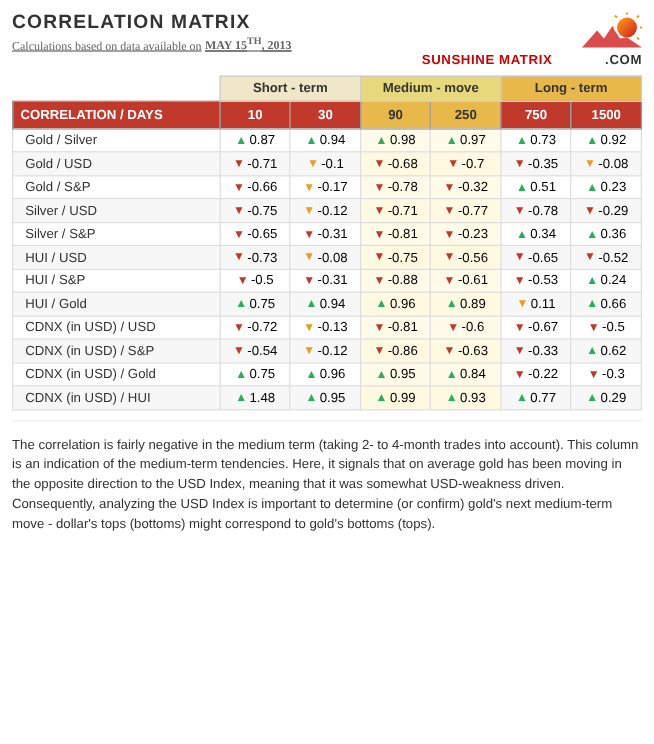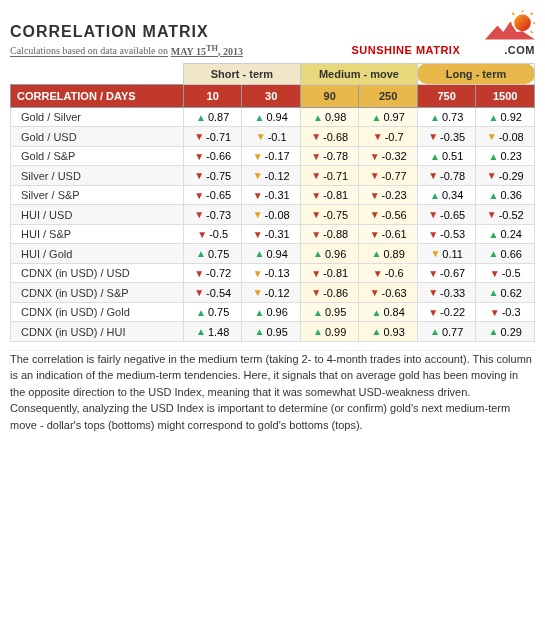--- a/index.html
+++ b/index.html
@@ -7,21 +7,21 @@
       font-family: Arial, sans-serif;
       font-size: 12px;
       background: #fff;
       width: 545px;
       min-height: 620px;
       padding: 10px;
     }
     .header-section {
       display: flex;
       justify-content: space-between;
-      align-items: flex-end;
+      align-items: flex-start;
       margin-bottom: 6px;
     }
     .title-block {}
     .main-title {
       font-size: 16px;
       font-weight: bold;
       color: #333;
       letter-spacing: 1px;
     }
     .subtitle {
@@ -62,21 +62,21 @@
     }
     .term-header-row th {
       padding: 4px 2px;
       text-align: center;
       font-weight: bold;
       font-size: 11px;
       border: 1px solid #ccc;
     }
     .th-short { background: #f0e6c8; color: #333; }
     .th-medium { background: #e8d87c; color: #333; }
-    .th-long { background: #e8b84b; color: #333; border-radius: 10px; }
+    .th-long { background: #e8b84b; color: #333; }
 
     .col-header-row th {
       background: #c0392b;
       color: #fff;
       padding: 5px 3px;
       text-align: center;
       border: 1px solid #999;
       font-weight: bold;
       font-size: 11px;
     }
@@ -109,21 +109,21 @@
     .arrow-up { color: #27ae60; font-size: 10px; }
     .arrow-down { color: #c0392b; font-size: 10px; }
     .arrow-neutral { color: #e8b84b; font-size: 10px; }
 
     .footnote {
       margin-top: 8px;
       font-size: 11px;
       color: #333;
       line-height: 1.5;
       border-top: 1px solid #eee;
-      padding-top: 0;
+      padding-top: 12px;
     }
   </style>
 </head>
 <body>
 
 <div>
 
   <div class="header-section">
     <div class="title-block">
       <div class="main-title">CORRELATION MATRIX</div>

